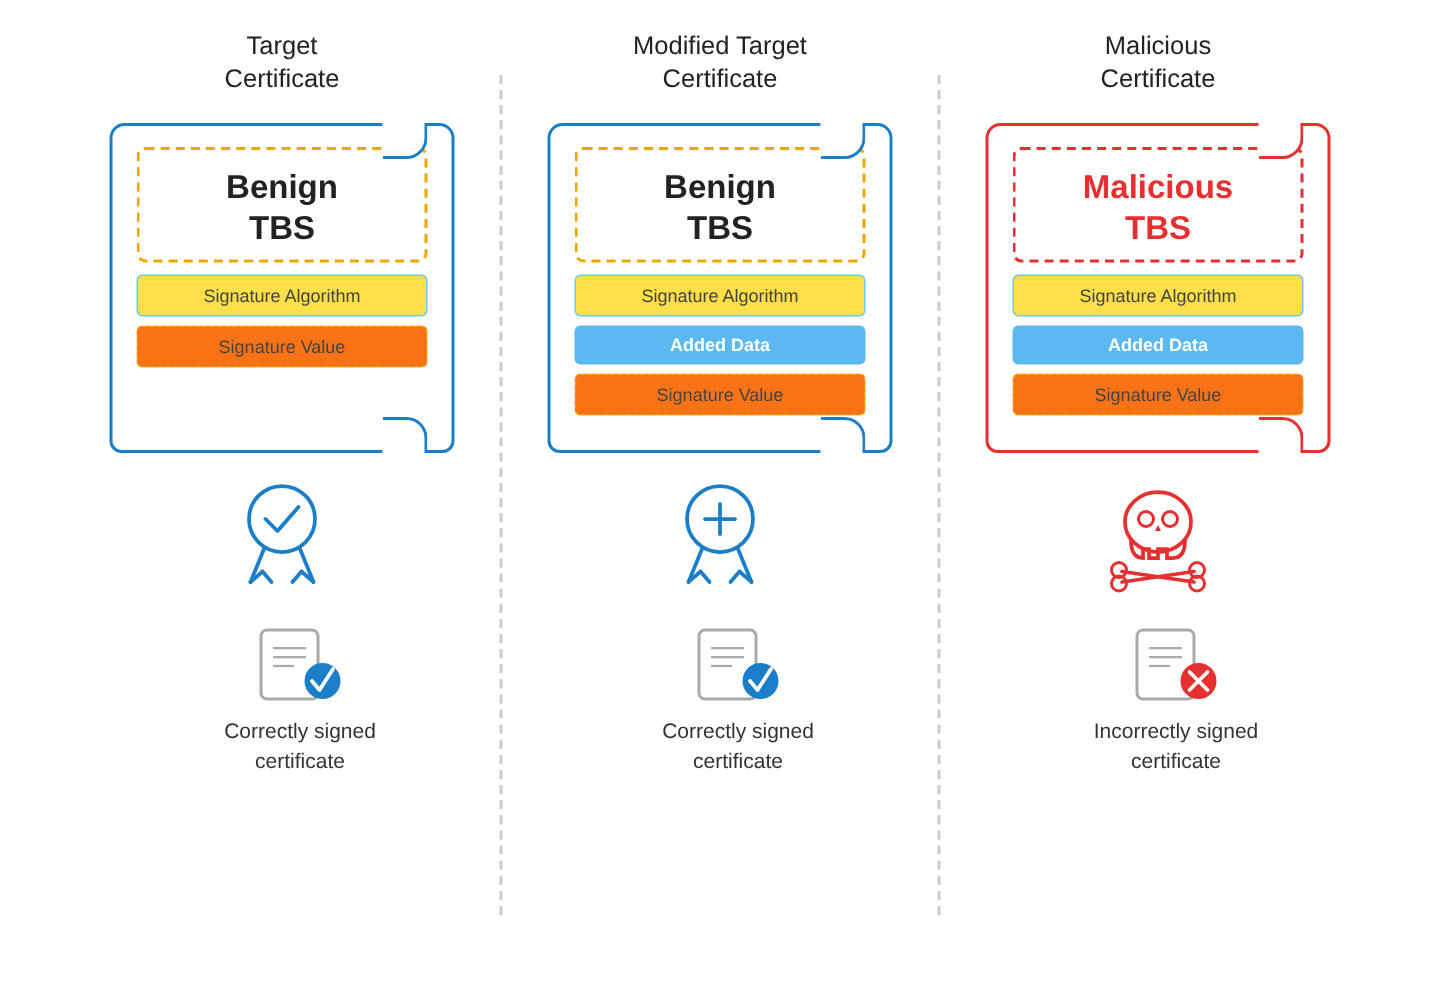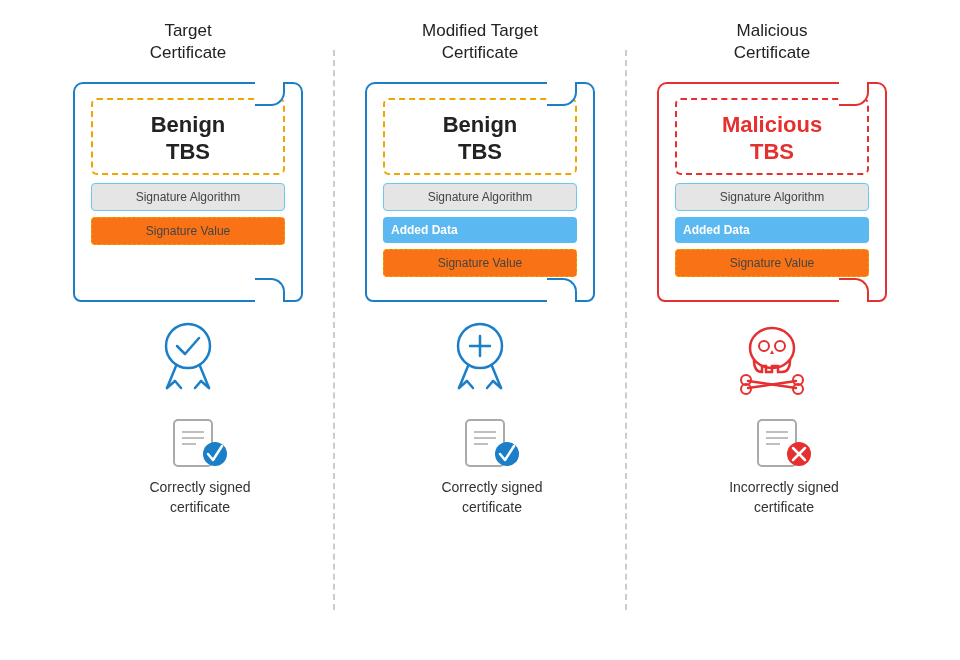--- a/index.html
+++ b/index.html
@@ -116,29 +116,29 @@
     }
     .sig-algo-box {
       border: 1.5px solid #6cc8f0;
       border-radius: 4px;
       padding: 6px 26px;
       margin-bottom: 6px;
       font-size: 12px;
       color: #444;
       text-align: center;
       width: 100%;
-      background: #e5e5e5;
+      background: #fde047;
     }
     .added-data-box {
       border-radius: 4px;
       padding: 6px 8px;
       margin-bottom: 6px;
       font-size: 12px;
       color: #fff;
-      text-align: left;
+      text-align: center;
       width: 100%;
       background: #5bb8f0;
       font-weight: 600;
     }
     .sig-val-box {
       border: 1.5px dashed #f0a500;
       border-radius: 4px;
       padding: 6px 8px;
       font-size: 12px;
       color: #444;

